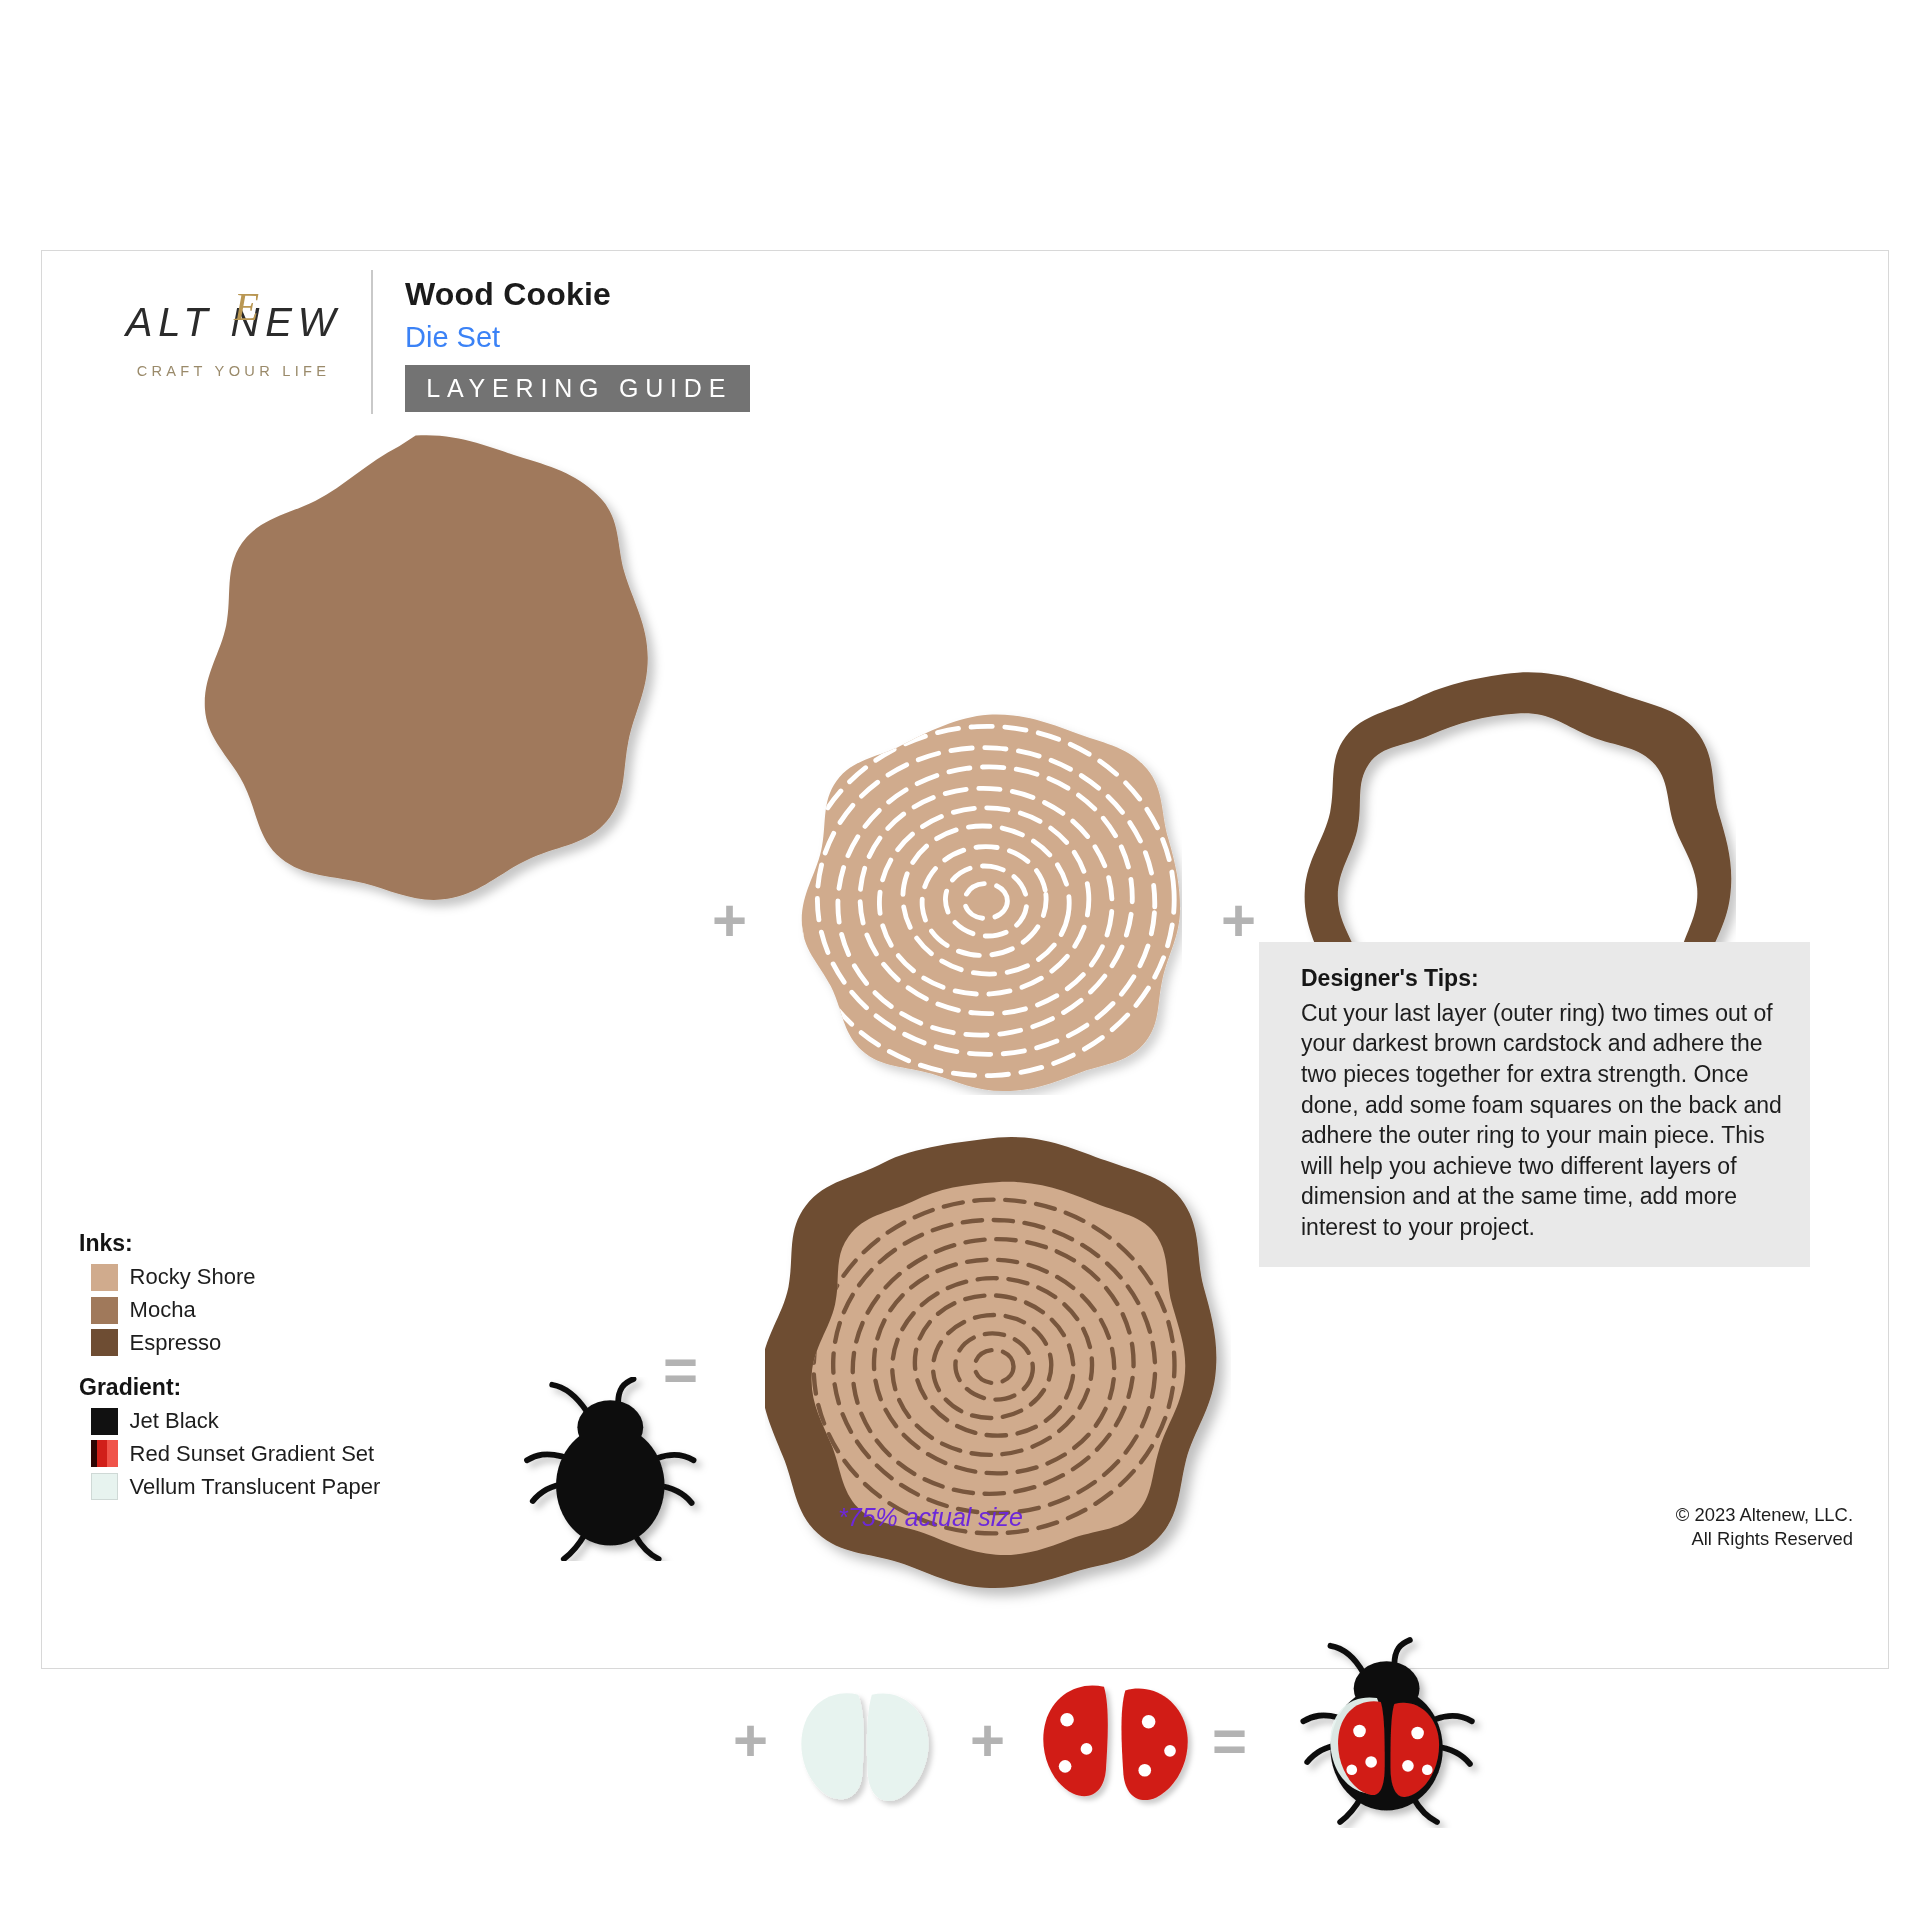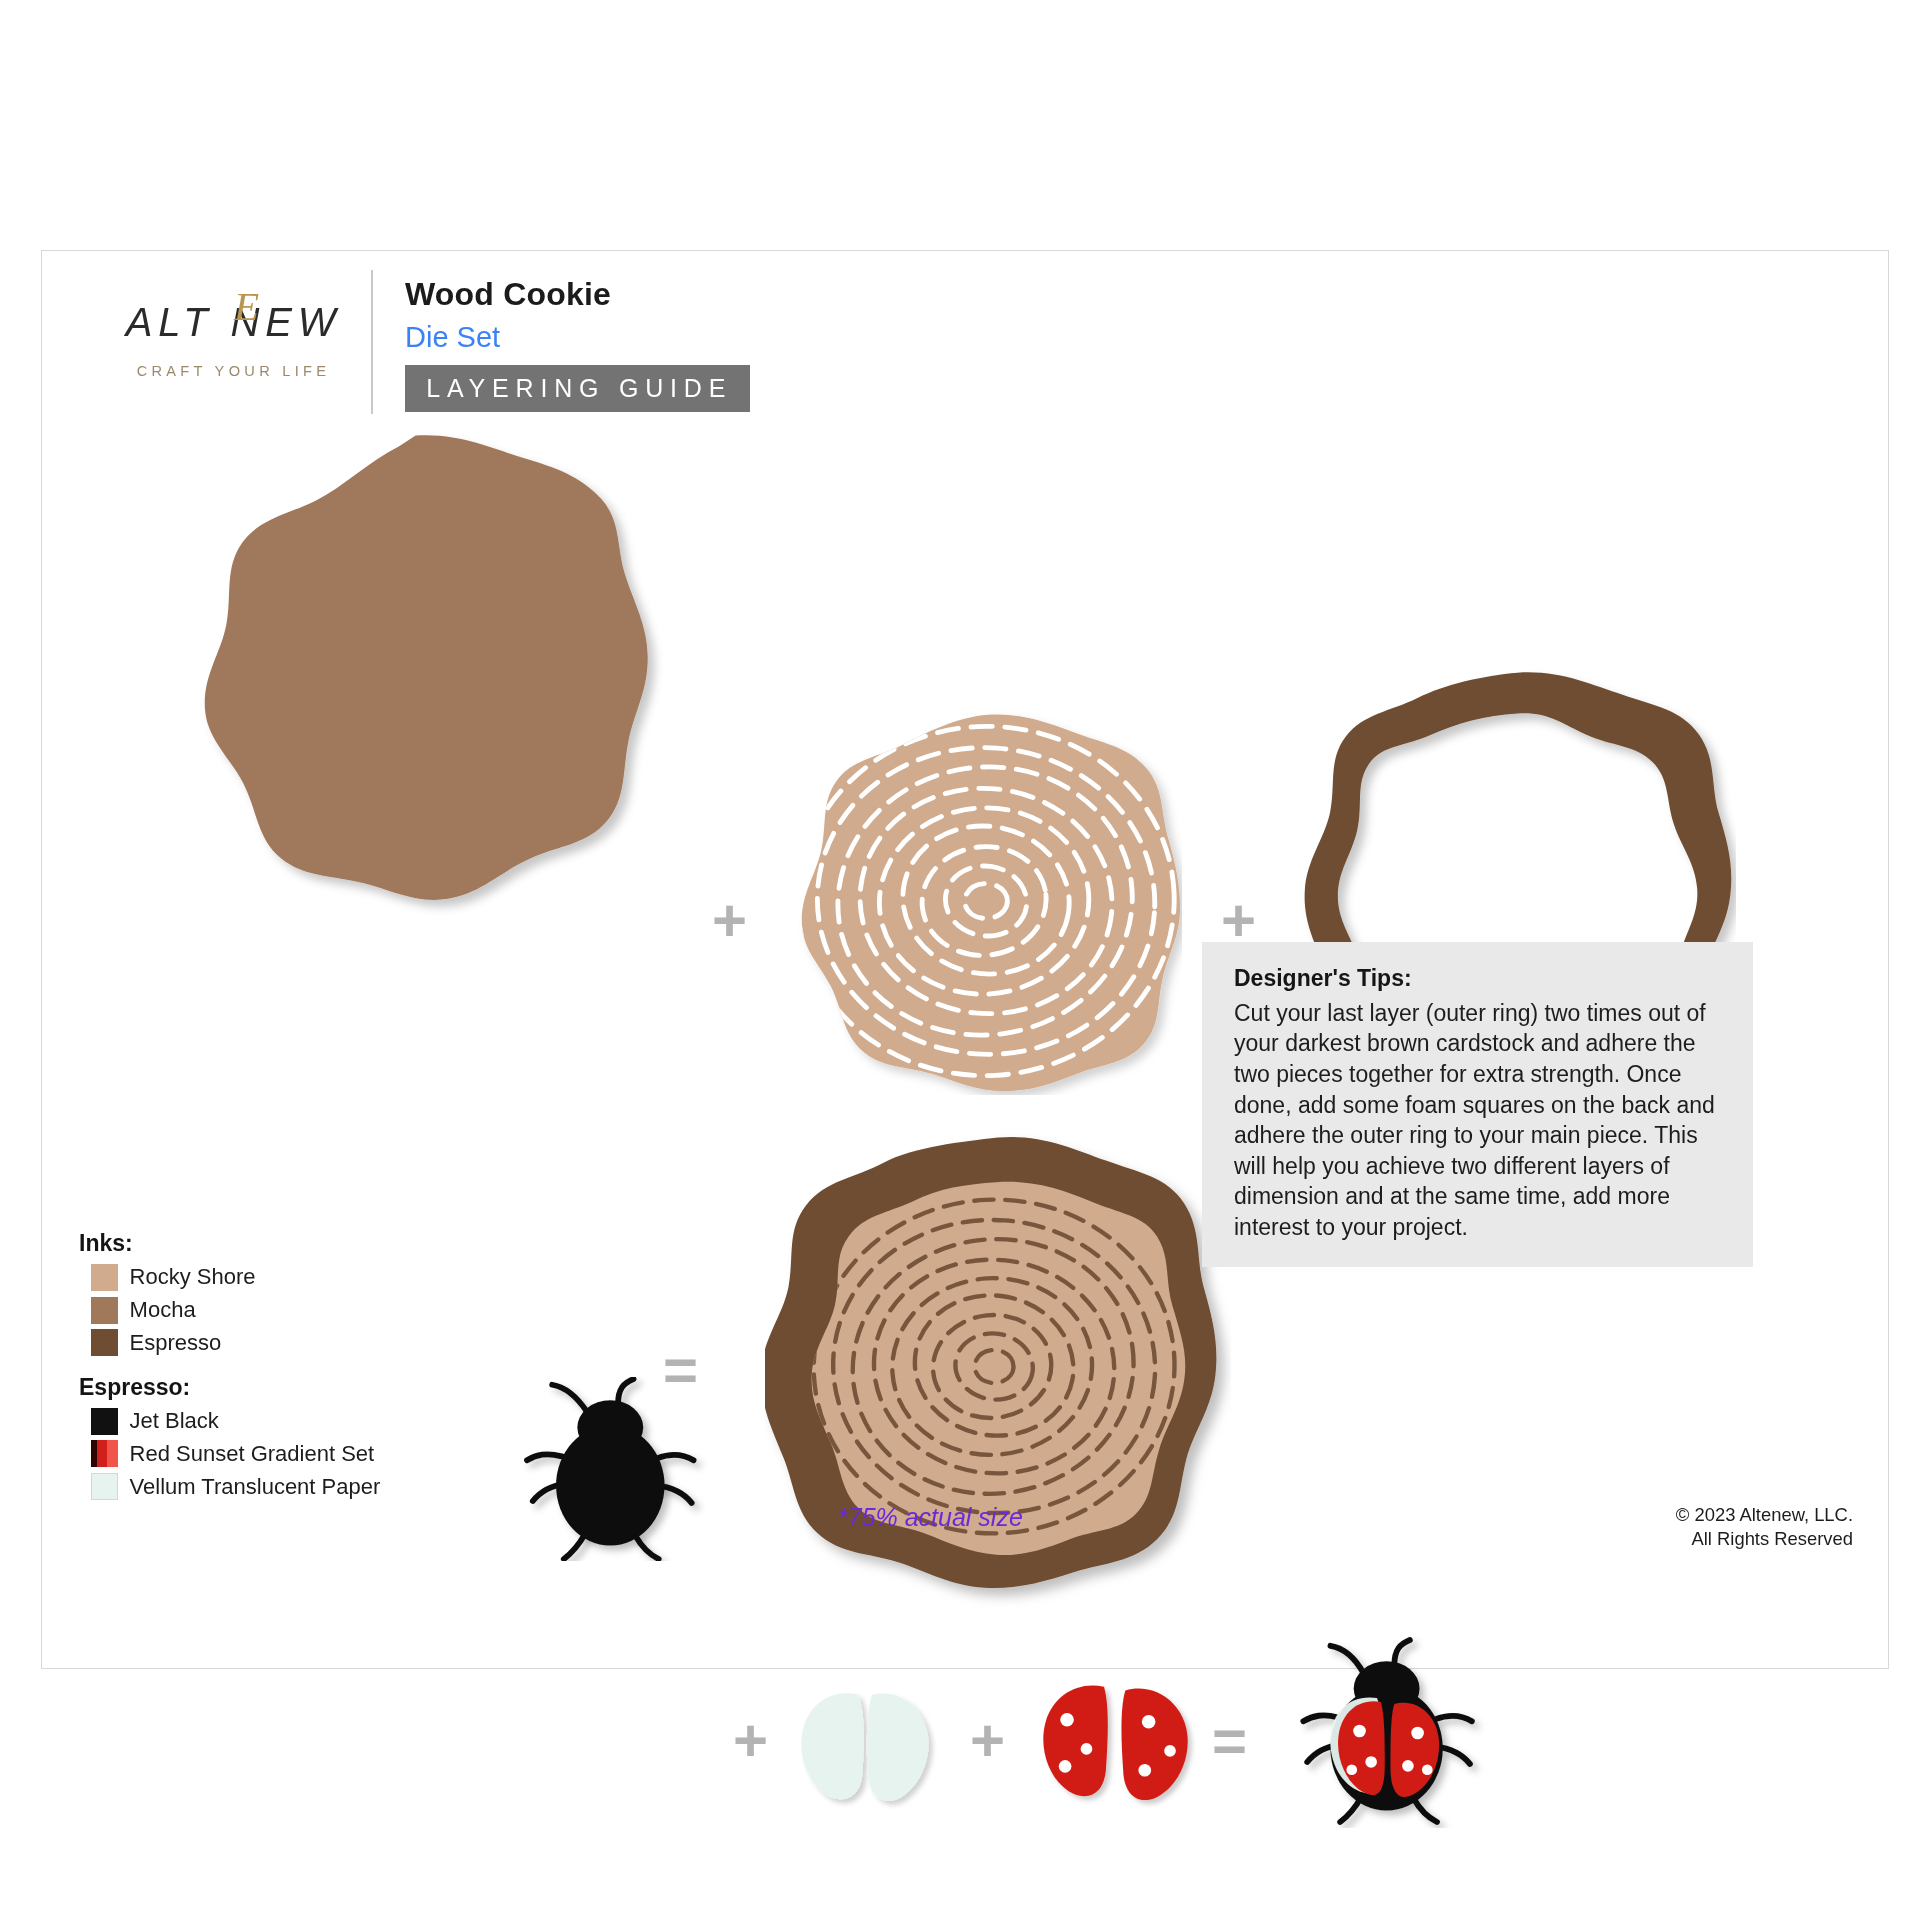--- a/index.html
+++ b/index.html
@@ -107,24 +107,24 @@
   }
 
   
   .shape {
     position: absolute;
   }
 
   
   .tips {
     position: absolute;
-    left: 1160px;
+    left: 1217px;
     top: 691px;
     width: 551px;
-    padding: 23px 25px 25px 32px;
+    padding: 23px 25px 25px 42px;
     background: #e9e9e9;
     box-sizing: border-box;
   }
   .tips-title {
     font-size: 23px;
     font-weight: bold;
     color: #161616;
     margin-bottom: 5.8px;
   }
   .tips-body {
@@ -357,21 +357,21 @@
     </div>
     <div class="legend-row">
       <div class="swatch" style="background:#a0795b;"></div>
       <div class="legend-label">Mocha</div>
     </div>
     <div class="legend-row">
       <div class="swatch" style="background:#6e4d33;"></div>
       <div class="legend-label">Espresso</div>
     </div>
 
-    <div class="legend-heading second">Espresso:</div>
+    <div class="legend-heading second">Gradient:</div>
 
     <div class="legend-row">
       <div class="swatch" style="background:#111111;"></div>
       <div class="legend-label">Jet Black</div>
     </div>
     <div class="legend-row">
       <div class="swatch gradient"></div>
       <div class="legend-label">Red Sunset Gradient Set</div>
     </div>
     <div class="legend-row">

